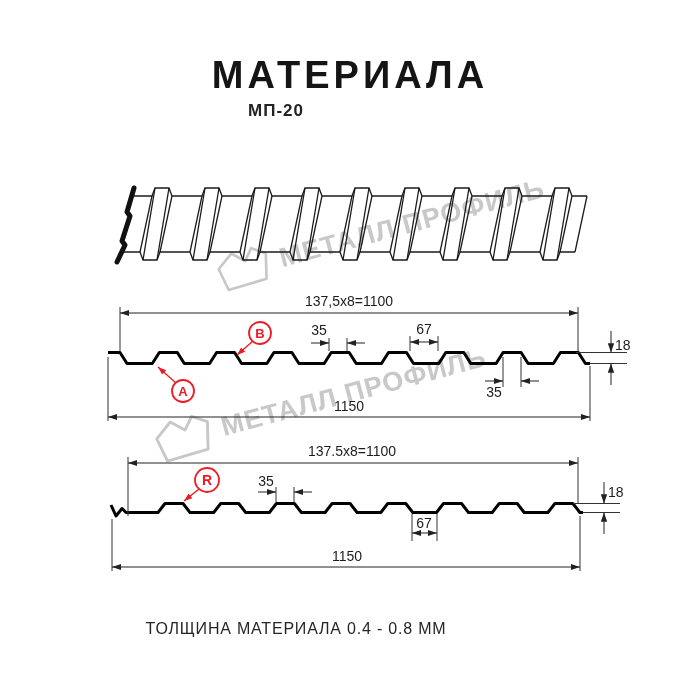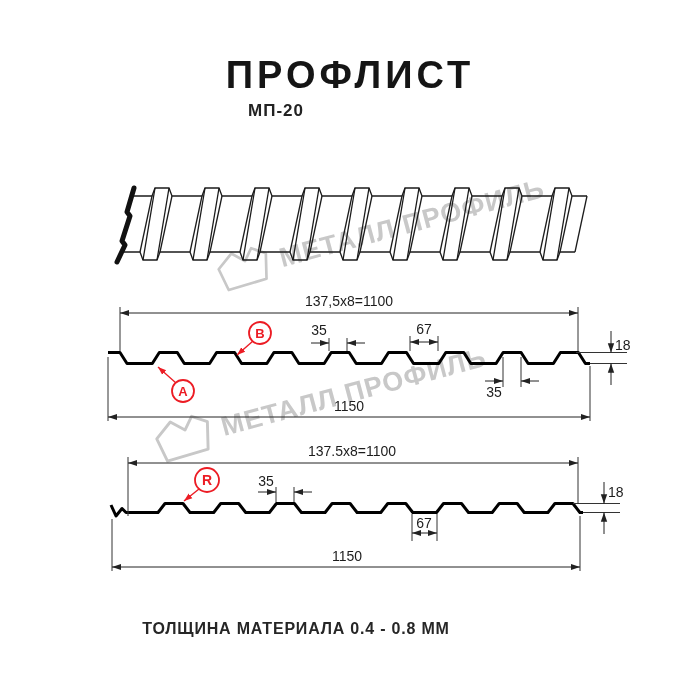--- a/index.html
+++ b/index.html
@@ -3,21 +3,21 @@
 <meta charset="utf-8">
 <style>
   html,body{margin:0;padding:0;}
   body{width:700px;height:700px;position:relative;background:#ffffff;overflow:hidden;
        font-family:"Liberation Sans", sans-serif;}
   .abs{position:absolute;}
   #title{top:54px;left:0;width:700px;text-align:center;font-size:38px;font-weight:bold;
          letter-spacing:4px;color:#151515;}
   #subtitle{top:101px;left:0;width:552px;text-align:center;font-size:17px;font-weight:bold;
             letter-spacing:1px;color:#222;}
-  #caption{top:620px;left:0;width:592px;text-align:center;font-size:16px;font-weight:bold;
+  #caption{top:620px;left:0;width:592px;text-align:center;font-size:16px;font-weight:normal;
            letter-spacing:0.8px;color:#262626;}
   .watermark{display:flex;align-items:center;gap:10px;color:#c8c8c8;
              transform-origin:0 50%;transform:rotate(-15deg);white-space:nowrap;z-index:1;}
   .watermark .wmtext{font-size:27px;font-weight:bold;letter-spacing:1px;}
   #wm1{left:218px;top:252px;}
   #wm2{left:156px;top:420px;}
   #drawing{left:0;top:0;z-index:2;}
   svg text{font-family:"Liberation Sans", sans-serif;fill:#1c1c1c;}
   text.dim{font-size:14px;}
   text.red{fill:#ec1c24;font-weight:bold;}
@@ -32,21 +32,21 @@
   <span class="wmtext">МЕТАЛЛ ПРОФИЛЬ</span>
 </div>
 
 <div class="abs watermark" id="wm2">
   <svg width="58" height="50" viewBox="0 0 100 84">
     <path d="M12 74 L4 32 L34 10 L55 30 L72 10 L96 26 L85 72 Z" fill="none" stroke="#c8c8c8" stroke-width="5" stroke-linejoin="round"></path>
   </svg>
   <span class="wmtext">МЕТАЛЛ ПРОФИЛЬ</span>
 </div>
 
-<div class="abs" id="title">ПРОФЛИСТ</div>
+<div class="abs" id="title">МАТЕРИАЛА</div>
 <div class="abs" id="subtitle">МП-20</div>
 <div class="abs" id="caption">ТОЛЩИНА МАТЕРИАЛА 0.4 - 0.8 ММ</div>
 
 <svg class="abs" id="drawing" width="700" height="700" viewBox="0 0 700 700">
   <defs>
     <marker id="m" markerWidth="10" markerHeight="8" refX="9.3" refY="4" orient="auto-start-reverse" markerUnits="userSpaceOnUse">
       <path d="M0,0.8 L9.3,4 L0,7.2 Z" fill="#222"></path>
     </marker>
     <marker id="mr" markerWidth="9" markerHeight="8" refX="8.3" refY="4" orient="auto-start-reverse" markerUnits="userSpaceOnUse">
       <path d="M0,1 L8.3,4 L0,7 Z" fill="#ec1c24"></path>

